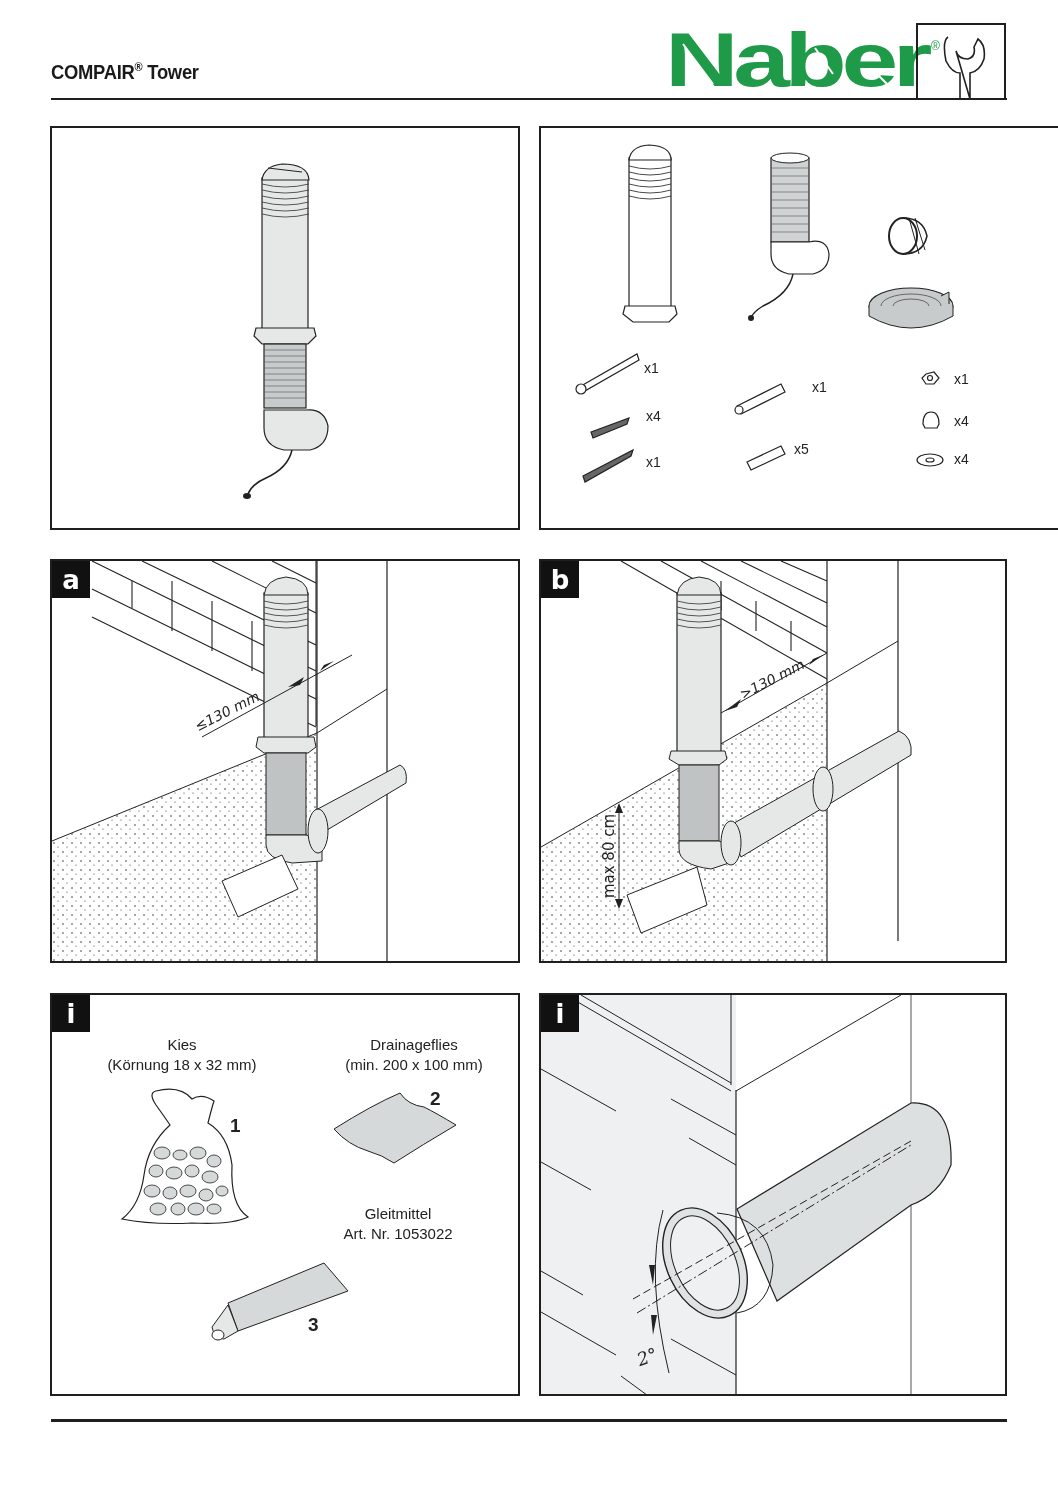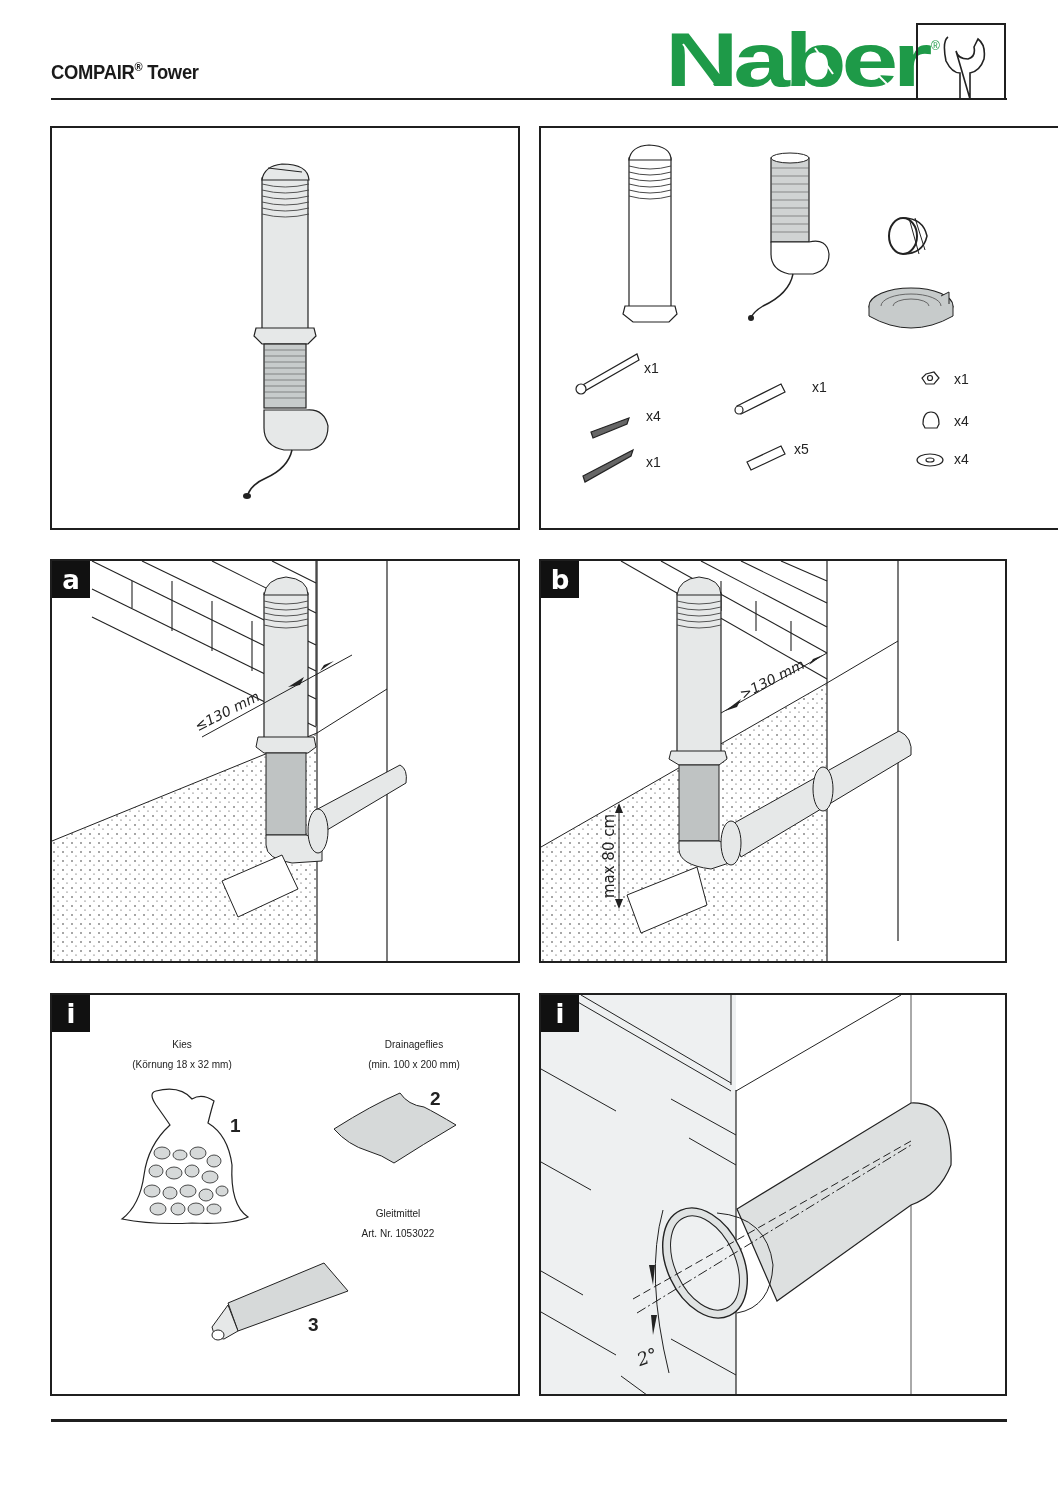--- a/index.html
+++ b/index.html
@@ -6,21 +6,21 @@
   body { width: 1058px; height: 1497px; position: relative; font-family: "Liberation Sans", sans-serif; color: #1a1a1a; overflow: hidden; }
   .doc-title { position: absolute; left: 51px; top: 60px; font-size: 20px; font-weight: bold; letter-spacing: -0.3px; transform: scaleX(0.92); transform-origin: left; }
   .doc-title sup { font-size: 12px; }
   .header-rule { position: absolute; left: 51px; top: 98px; width: 956px; height: 2px; background: #1f1f1f; }
   .logo { position: absolute; left: 665px; top: 26px; width: 280px; height: 66px; }
   .tool-box { position: absolute; left: 916px; top: 23px; width: 90px; height: 76px; border: 2px solid #1f1f1f; border-bottom: none; box-sizing: border-box; }
   .panel { position: absolute; border: 2px solid #1f1f1f; box-sizing: border-box; background: #fff; overflow: hidden; }
   .panel svg.art { position: absolute; left: 0; top: 0; }
   .badge { position: absolute; left: 0; top: 0; width: 38px; height: 37px; background: #111; color: #fff; font-size: 26px; font-weight: bold; display: flex; align-items: center; justify-content: center; z-index: 3; font-family: "DejaVu Sans", sans-serif; }
   .qty { position: absolute; font-size: 14px; color: #222; }
-  .lbl { position: absolute; font-size: 10px; text-align: center; color: #222; line-height: 20px; }
+  .lbl { position: absolute; font-size: 15px; text-align: center; color: #222; line-height: 20px; }
   .num { position: absolute; font-size: 19px; font-weight: bold; color: #222; }
   .footer-rule { position: absolute; left: 51px; top: 1419px; width: 956px; height: 3px; background: #1f1f1f; }
 </style>
 </head>
 <body>
 
 <div class="doc-title"><span>COMPAIR</span><sup>®</sup><span> Tower</span></div>
 
 <div class="logo">
   <svg width="280" height="66" viewBox="0 0 280 66">
@@ -289,21 +289,21 @@
       <path d="M176 310 L160 332 Q162 344 172 344 L186 336 Z" fill="#e6e8e8" stroke="#222"></path>
       <ellipse cx="166" cy="340" rx="6" ry="5" fill="#fff" stroke="#222"></ellipse>
     </g>
   </svg>
   <div class="lbl" style="left:40px;top:40px;width:180px;">
     <div>Kies</div>
     <div>(Körnung 18 x 32 mm)</div>
   </div>
   <div class="lbl" style="left:272px;top:40px;width:180px;">
     <div>Drainageflies</div>
-    <div>(min. 100 x 200 mm)</div>
+    <div>(min. 200 x 100 mm)</div>
   </div>
   <div class="lbl" style="left:256px;top:209px;width:180px;">
     <div>Gleitmittel</div>
     <div>Art. Nr. 1053022</div>
   </div>
   <span class="num" style="left:178px;top:120px;">1</span>
   <span class="num" style="left:378px;top:93px;">2</span>
   <span class="num" style="left:256px;top:319px;">3</span>
 </div>
 

